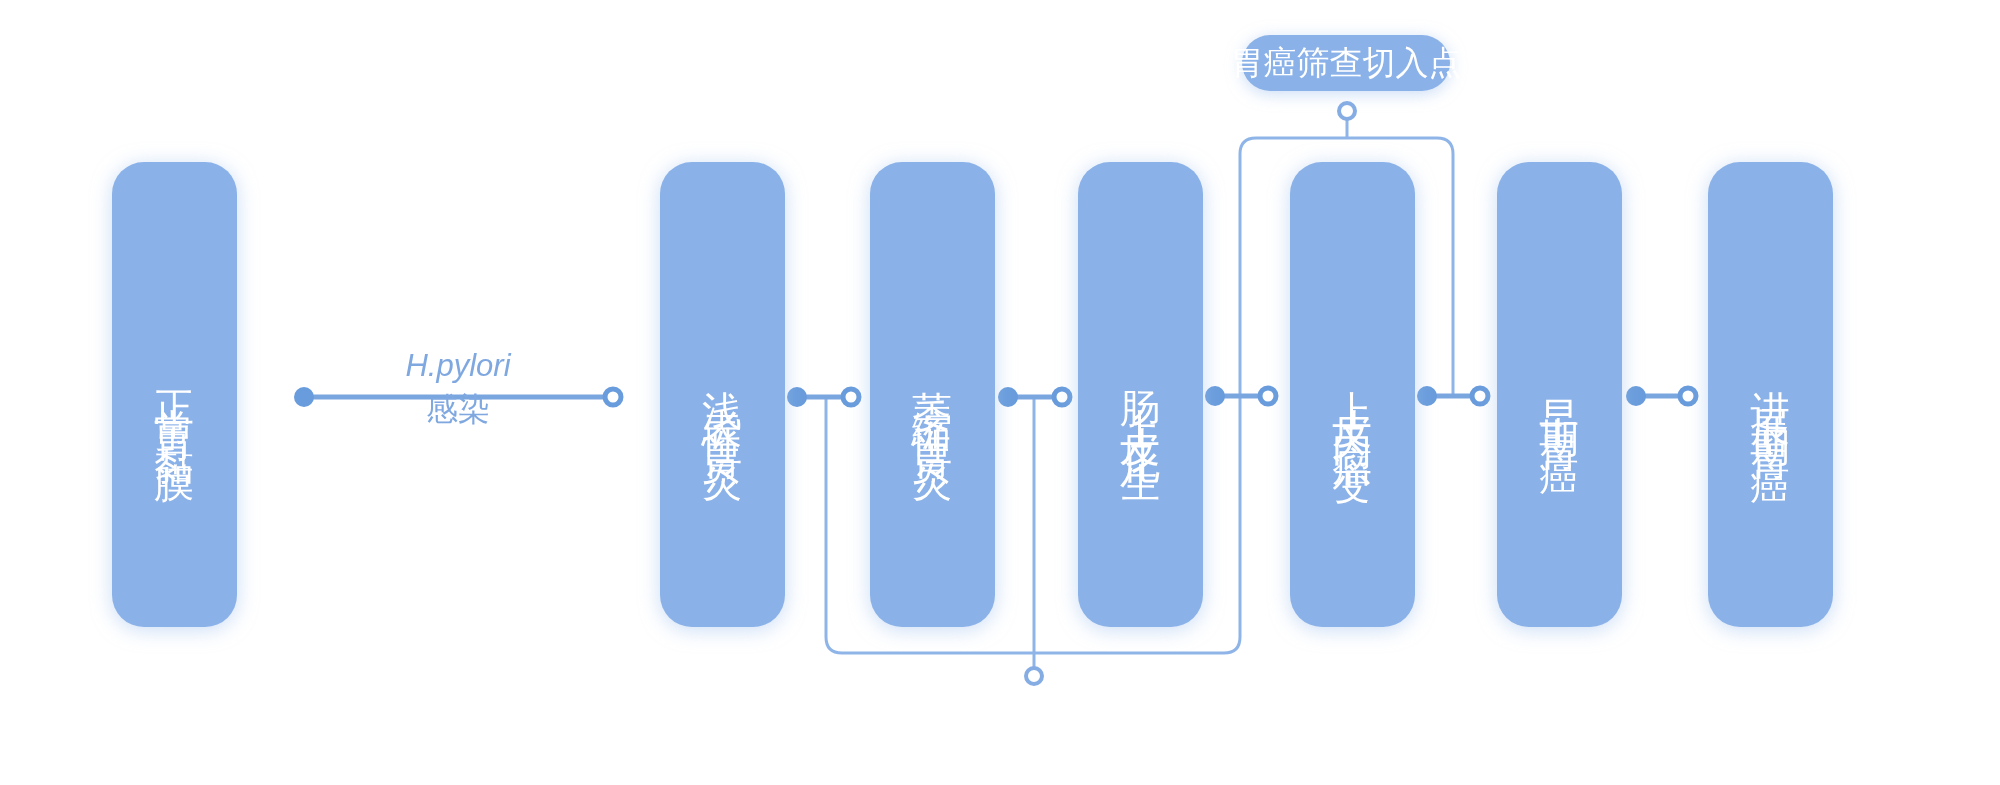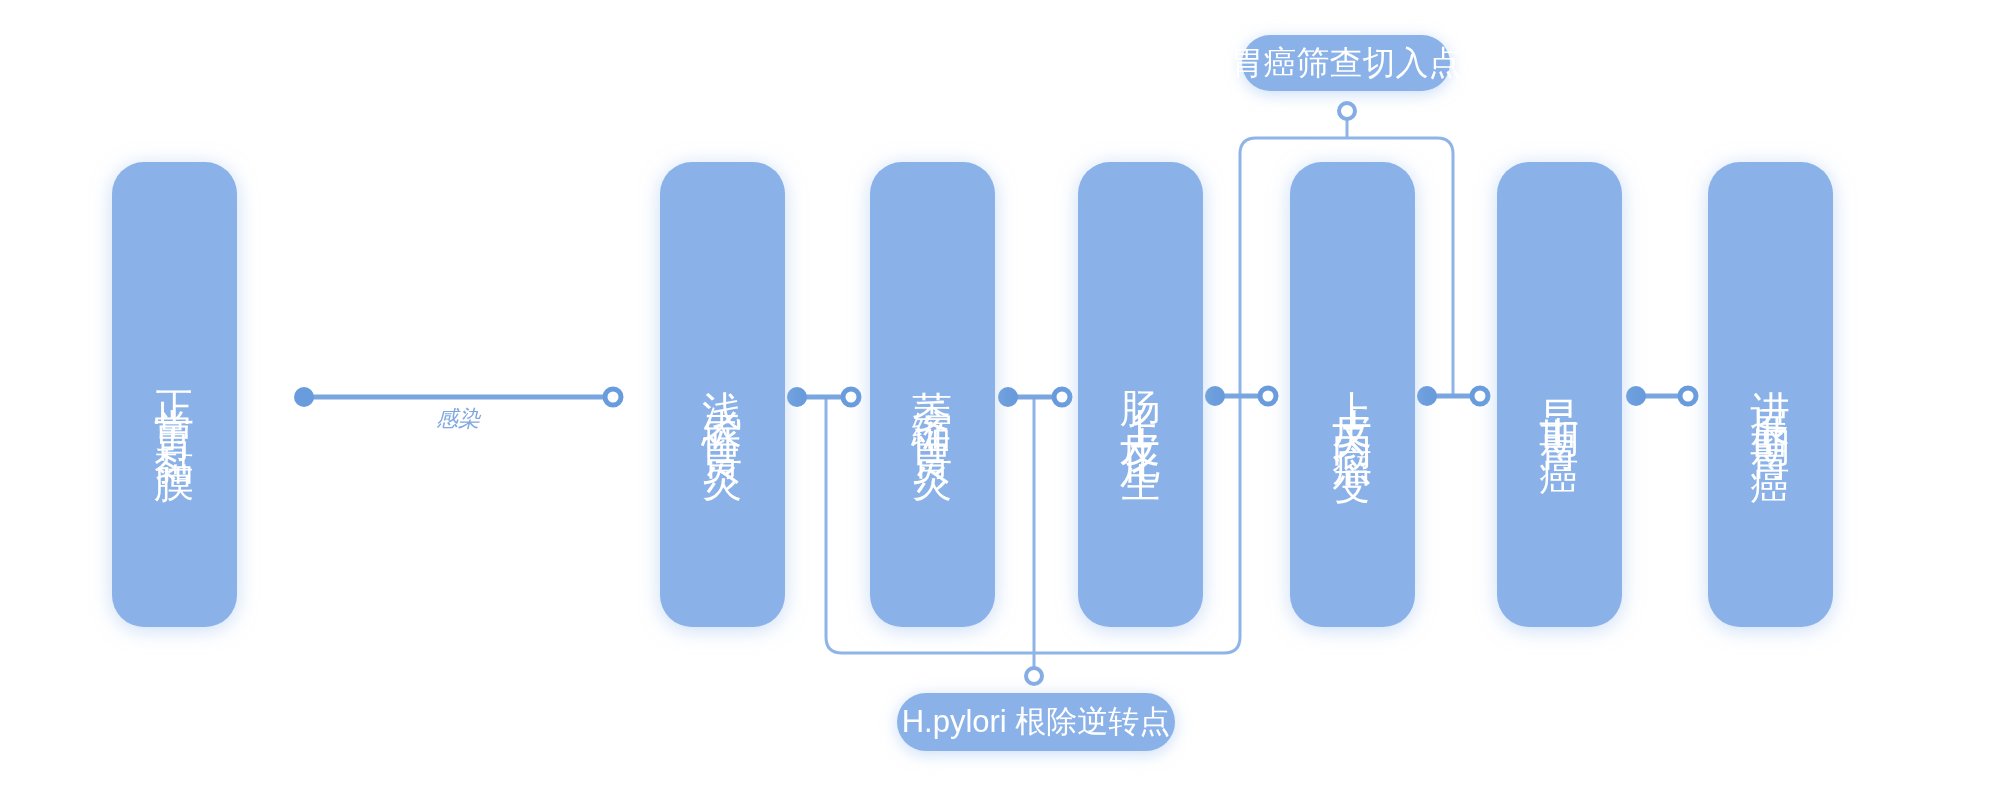--- a/index.html
+++ b/index.html
@@ -59,21 +59,21 @@
 
   
   .edge-label{
     position:absolute;
     left:338px;width:240px;
     text-align:center;
     color:#7fa8e0;
     user-select:none;
   }
   #edge-label-1{top:348px;font-size:31px;font-style:italic;}
-  #edge-label-2{top:404px;font-size:22px;font-style:italic;}
+  #edge-label-2{top:388px;font-size:32px;}
 </style>
 </head>
 <body>
 
 <div class="canvas">
 
   <svg class="lines" width="2000" height="785" viewBox="0 0 2000 785">
 
     <path d="M826 398 V637 Q826 653 842 653 H1224 Q1240 653 1240 637 V154 Q1240 138 1256 138 H1437 Q1453 138 1453 154 V396" fill="none" stroke="#8fb5e8" stroke-width="3"></path>
 
@@ -135,22 +135,20 @@
   <div class="stage" id="stage-5">
     <span class="stage-label">上皮内瘤变</span>
   </div>
   <div class="stage" id="stage-6">
     <span class="stage-label">早期胃癌</span>
   </div>
   <div class="stage" id="stage-7">
     <span class="stage-label">进展期胃癌</span>
   </div>
 
+  <div class="edge-label" id="edge-label-1">H.pylori</div>
   <div class="edge-label" id="edge-label-2">感染</div>
 
   <div class="callout" id="callout-screening">
     <span>胃癌筛查切入点</span>
   </div>
-  <div class="callout" id="callout-reversal">
-    <span>H.pylori 根除逆转点</span>
-  </div>
 
 </div>
 
 </body></html>

